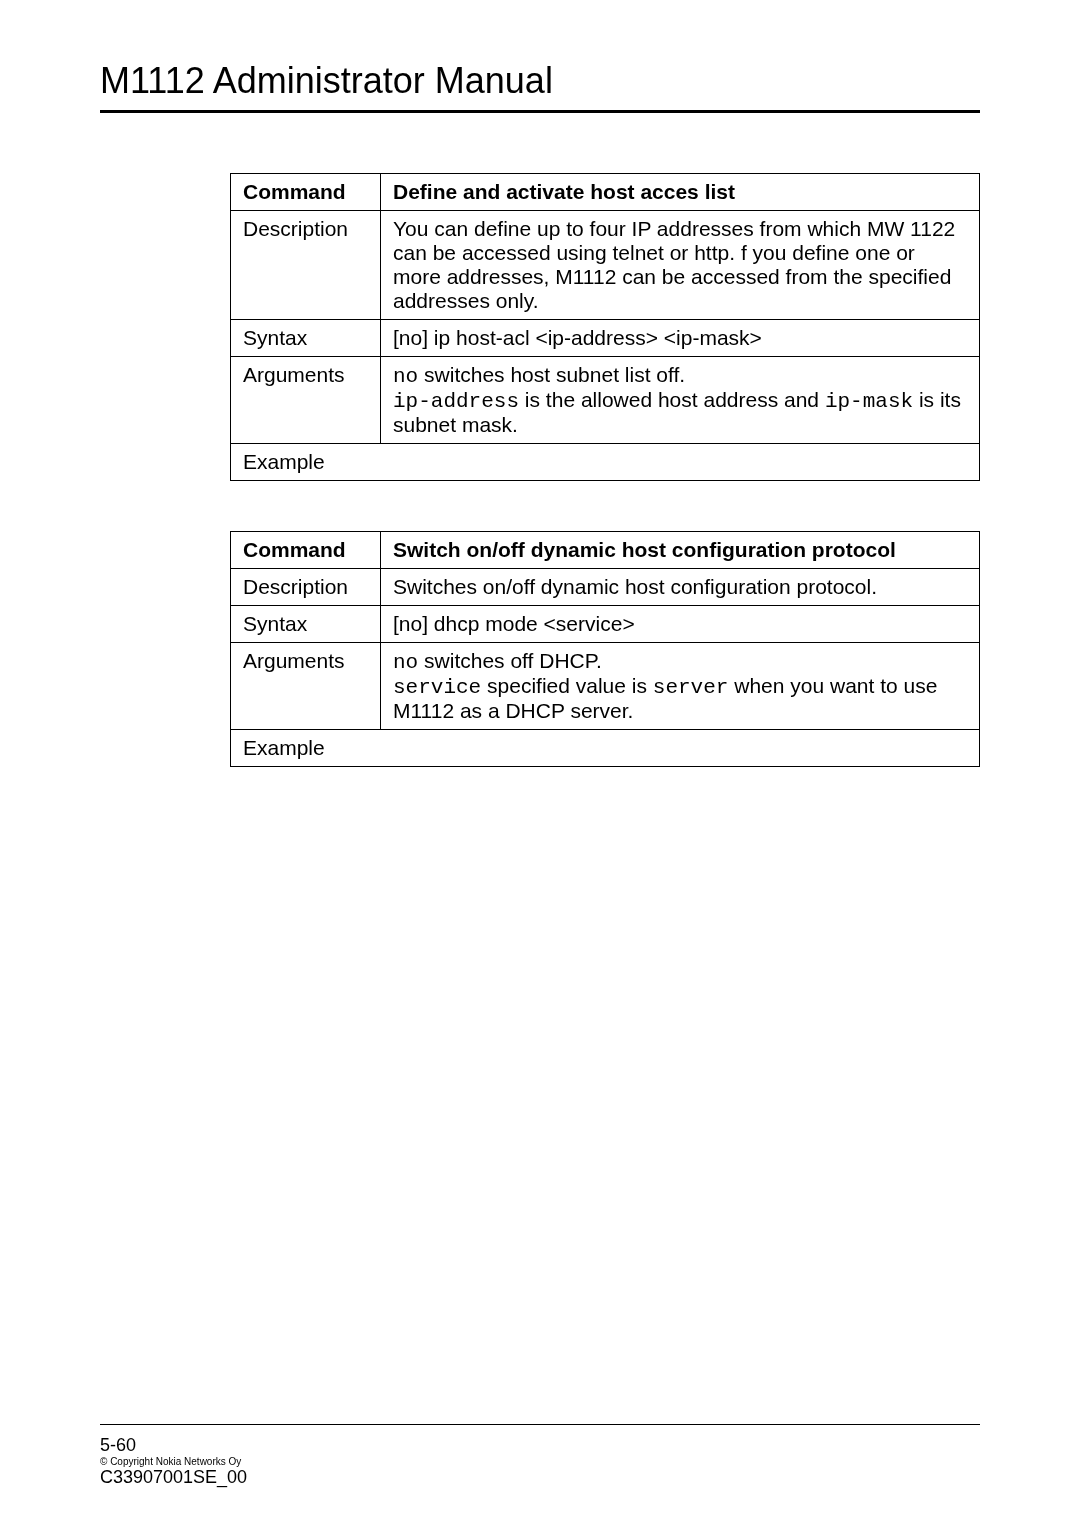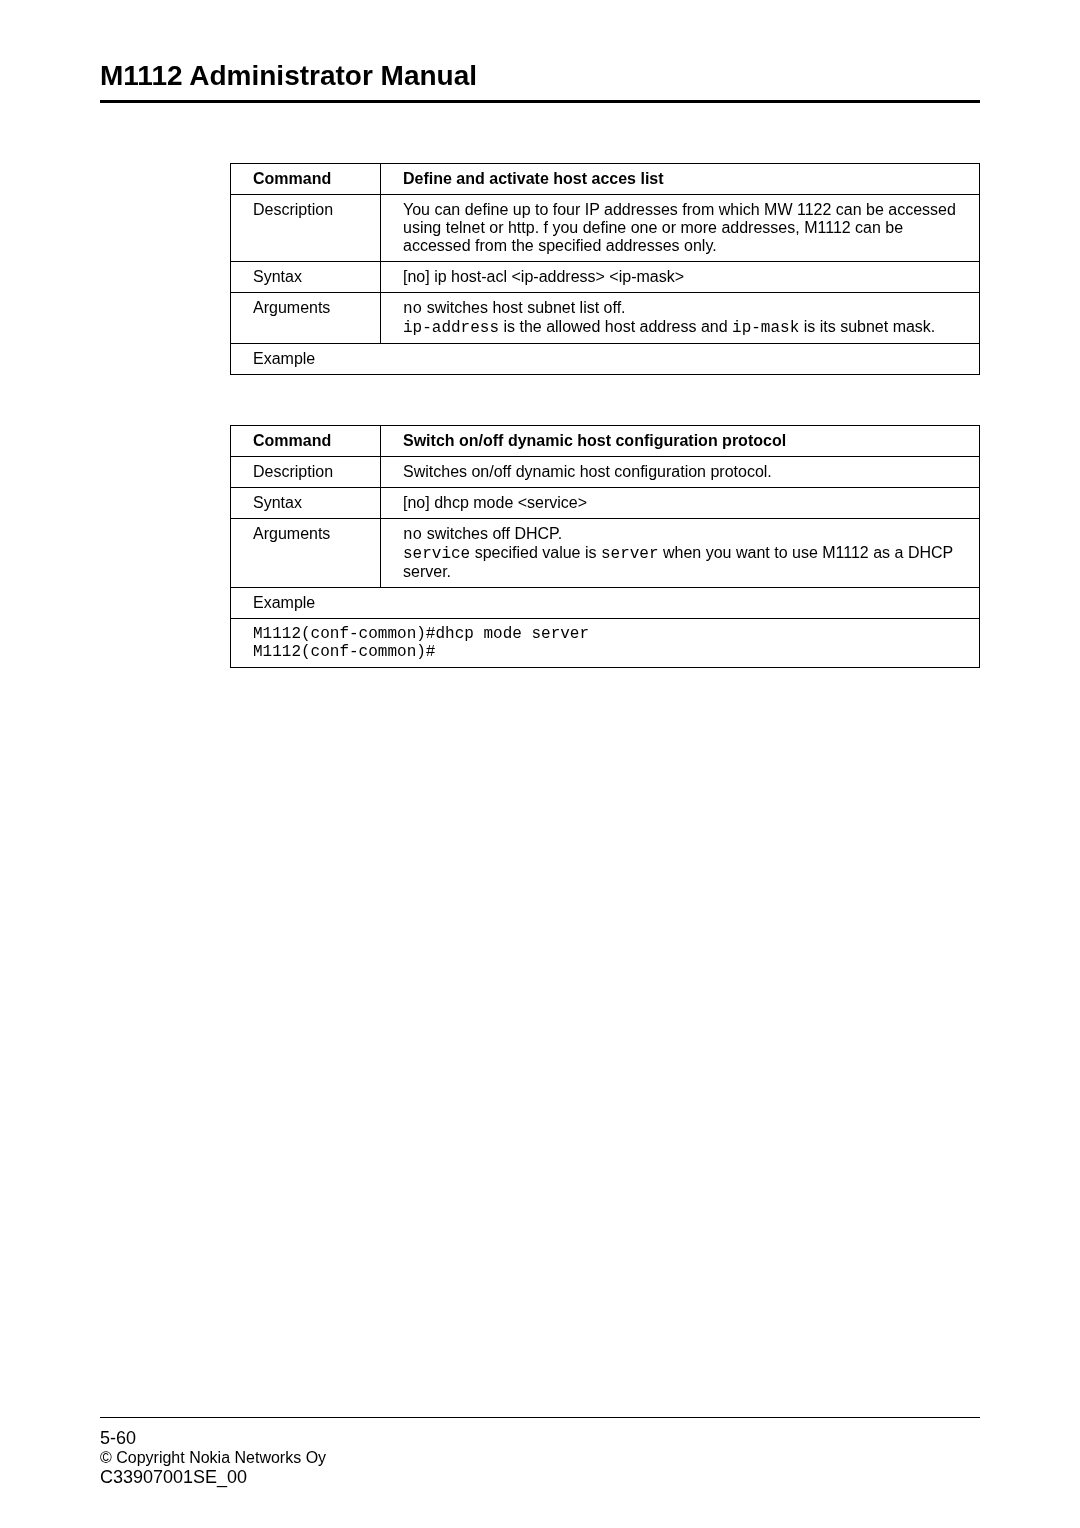--- a/index.html
+++ b/index.html
@@ -14,35 +14,35 @@
       height: 1528px;
       position: relative;
       padding: 60px 100px 0 100px;
     }
     .header {
       border-bottom: 3px solid #000;
       padding-bottom: 8px;
       margin-bottom: 60px;
     }
     .header-title {
-      font-size: 28px;
-      font-weight: bold;
+      font-size: 36px;
+      font-weight: normal;
     }
     .command-table {
       width: 750px;
       margin-left: 130px;
       border-collapse: collapse;
       border: 1.5px solid #000;
       margin-bottom: 50px;
     }
     .command-table td, .command-table th {
       border: 1px solid #000;
-      padding: 6px 22px;
+      padding: 6px 12px;
       vertical-align: top;
-      font-size: 16px;
+      font-size: 21px;
       text-align: left;
     }
     .command-table th {
       font-weight: bold;
     }
     .command-table .label-col {
       width: 150px;
     }
     .cmd-row th {
       font-weight: bold;
@@ -64,21 +64,21 @@
       left: 100px;
       right: 100px;
       border-top: 1.5px solid #000;
       padding-top: 10px;
       display: flex;
       justify-content: space-between;
       font-size: 18px;
       flex-direction: column;
     }
     .footer-center {
-      font-size: 16px;
+      font-size: 10px;
     }
   </style>
 </head>
 <body>
 
 <div class="header">
   <div class="header-title">M1112 Administrator Manual</div>
 </div>
 
 <table class="command-table">
@@ -125,24 +125,20 @@
   <tr>
     <td class="label-col">Arguments</td>
     <td>
       <span class="mono-inline">no</span><span>  switches off DHCP.</span><br>
       <span class="mono-inline">service</span><span> specified value is </span><span class="mono-inline">server</span><span> when you want to use M1112 as a DHCP server.</span>
     </td>
   </tr>
   <tr>
     <td colspan="2" class="full-span">Example</td>
   </tr>
-  <tr>
-    <td colspan="2" class="full-span mono">M1112(conf-common)#dhcp mode server
-M1112(conf-common)#</td>
-  </tr>
 </tbody>
   </table>
 
 <div class="footer">
   <span>5-60</span>
   <span class="footer-center">© Copyright Nokia Networks Oy</span>
   <span>C33907001SE_00</span>
 </div>
 
 </body></html>

